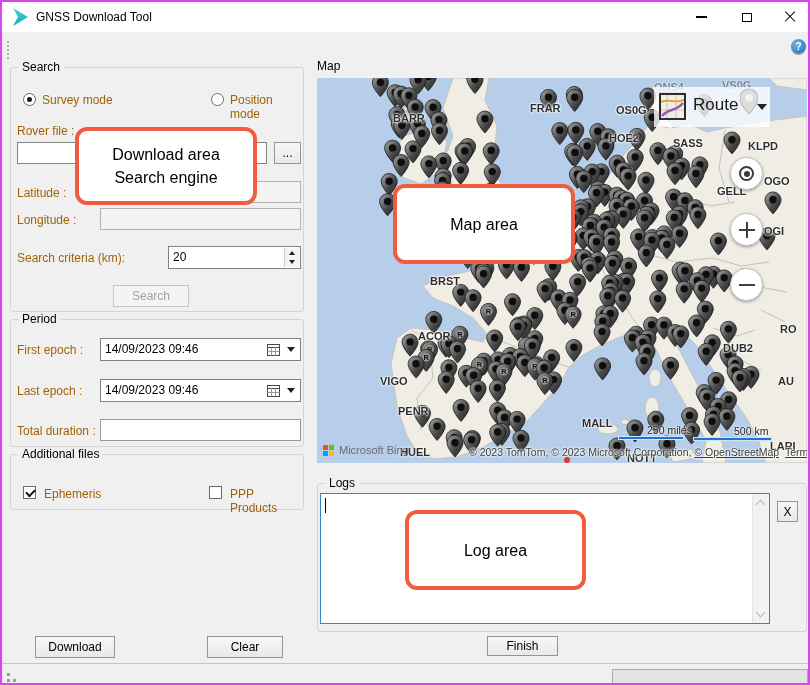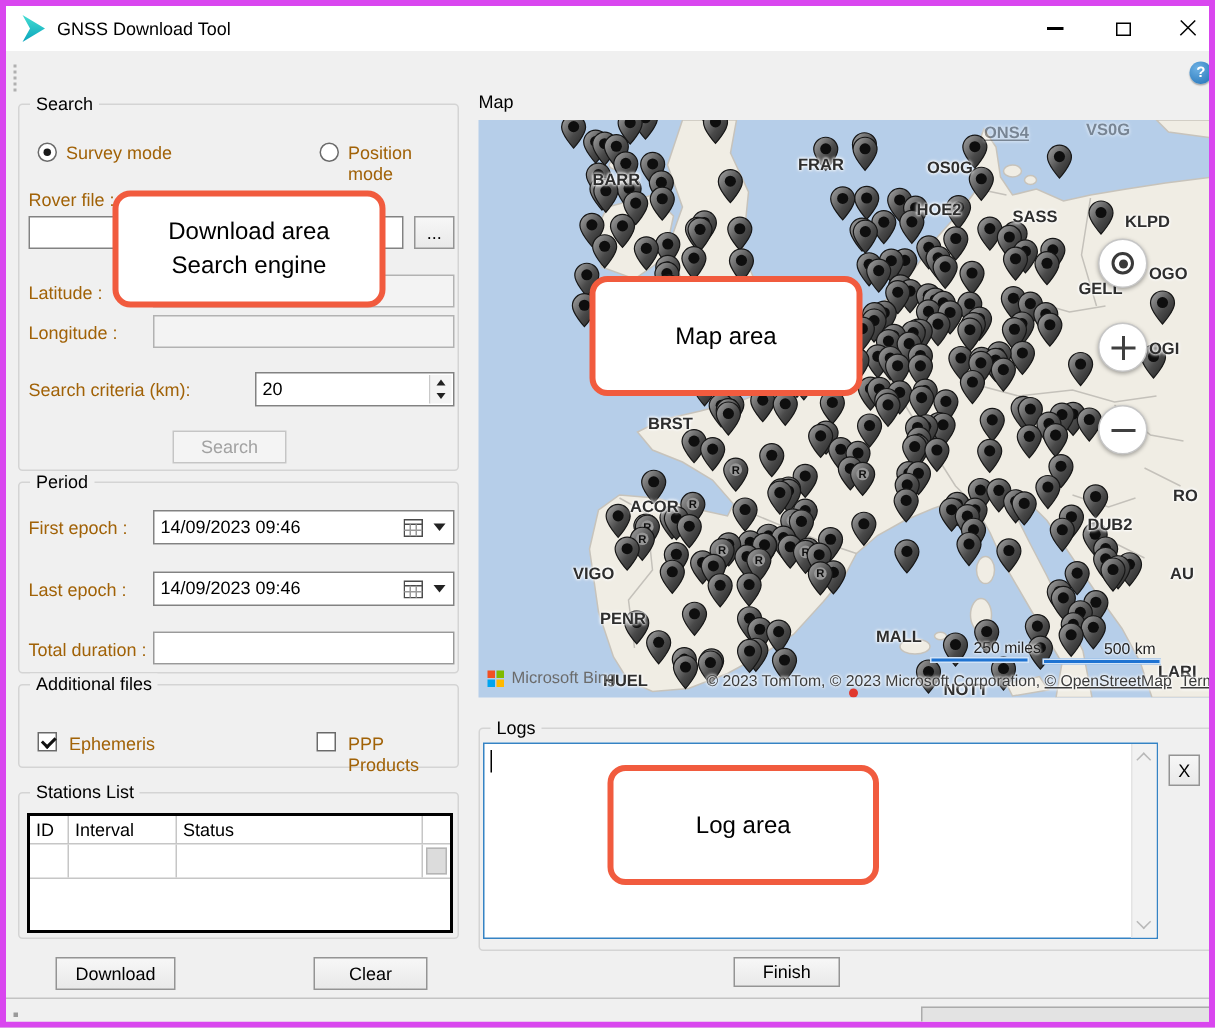--- a/index.html
+++ b/index.html
@@ -1,18 +1,18 @@
 <!DOCTYPE html>
 <html style="--accent: #f15b3e;"><head>
 <meta charset="utf-8">
 <style>
   :root{ --accent:#f15b3e; }
   *{box-sizing:border-box;margin:0;padding:0;}
   html,body{width:810px;height:685px;background:#cfcfcf;font-family:"Liberation Sans",sans-serif;}
-  #win{position:absolute;left:0;top:0;width:810px;height:685px;background:#f0f0f0;border:4px solid #d946ef;overflow:hidden;}
+  #win{position:absolute;left:0;top:0;width:810px;height:685px;background:#f0f0f0;border:2px solid #d946ef;overflow:hidden;}
   
   .titlebar{position:absolute;left:0;top:0;width:100%;height:30px;background:#fff;}
   .app-icon{position:absolute;left:10px;top:6px;width:18px;height:18px;}
   .title-text{position:absolute;left:34px;top:0;line-height:30px;font-size:12px;color:#000;}
   .tbtn{position:absolute;top:0;width:45px;height:30px;display:flex;align-items:center;justify-content:center;}
   .tbtn.min{left:677px}.tbtn.max{left:722px}.tbtn.close{left:765px}
   .g-min{width:11px;height:1.4px;background:#000;}
   .g-max{width:10px;height:9px;border:1.4px solid #000;}
   .g-close{position:relative;width:12px;height:12px;}
   .g-close i{position:absolute;left:-1px;top:5px;width:14px;height:1.4px;background:#000;}
@@ -200,39 +200,20 @@
   </div>
 
   <div class="gb" style="left:8px;top:452px;width:294px;height:56px">
     <span class="legend">Additional files</span>
     <div class="check on" id="cb-eph" style="left:12px;top:31px"></div>
     <span class="lbl" style="left:33px;top:32px">Ephemeris</span>
     <div class="check" id="cb-ppp" style="left:198px;top:31px"></div>
     <span class="lbl" style="left:219px;top:32px">PPP Products</span>
   </div>
 
-  <div class="gb" style="left:8px;top:524px;width:294px;height:98px">
-    <span class="legend">Stations List</span>
-    <div class="table" style="left:5px;top:13px;width:284px;height:80px">
-      <div class="trow">
-        <div class="tcell c-id">ID</div>
-        <div class="tcell c-int">Interval</div>
-        <div class="tcell c-st">Status</div>
-        <div class="tcell c-x"></div>
-      </div>
-      <div class="trow" style="height:23px">
-        <div class="tcell c-id"></div>
-        <div class="tcell c-int"></div>
-        <div class="tcell c-st"></div>
-        <div class="tcell c-x">
-            <div class="rowbtn"></div>
-          </div>
-      </div>
-    </div>
-  </div>
 
   <div class="btn" style="left:33px;top:634px;width:80px;height:22px">Download</div>
   <div class="btn" style="left:205px;top:634px;width:76px;height:22px">Clear</div>
 
   <span class="map-label">Map</span>
   <div id="map">
     <svg class="layer" width="490" height="385" viewBox="0 0 490 385">
       <g fill="#f0ede4" stroke="#c7c3bb" stroke-width="1">
         <path d="M490,38 L458,42 L432,46 L408,50 L390,54 L372,46 L356,50 L348,38 L345,18 L337,6 L330,24 L333,45 L322,60 L306,78 L290,100 L276,116 L260,130 L250,144 L238,156 L222,166 L202,176 L178,186 L148,194 L122,200 L106,208 L116,220 L136,228 L156,240 L170,256 L166,264 L148,260 L118,252 L94,250 L80,260 L74,286 L80,328 L90,358 L100,374 L116,381 L140,379 L166,369 L188,357 L210,343 L230,321 L244,304 L252,289 L266,277 L284,267 L303,259 L320,253 L333,261 L341,275 L351,297 L365,321 L379,345 L389,362 L385,385 L409,385 L403,354 L391,329 L379,304 L367,281 L357,261 L351,249 L365,253 L379,267 L394,289 L411,314 L429,339 L441,361 L449,385 L490,385 Z"></path>
         <path d="M136,0 L172,0 L168,22 L180,48 L176,88 L188,116 L176,142 L152,152 L128,142 L138,112 L126,86 L136,58 L126,30 Z"></path>
@@ -1455,20 +1436,37 @@
         <span class="stn" style="left: 81px; top: 327px;">PENR</span>
         <span class="stn" style="left: 83px; top: 368px;">HUEL</span>
         <span class="stn" style="left: 265px; top: 339px;">MALL</span>
         <span class="stn" style="left: 406px; top: 264px;">DUB2</span>
         <span class="stn" style="left: 463px; top: 245px;">RO</span>
         <span class="stn" style="left: 461px; top: 297px;">AU</span>
         <span class="stn" style="left: 453px; top: 362px;">LARI</span>
         <span class="stn" style="left: 310px; top: 374px;">NOTT</span>
       </div>
 
+    <div class="route-panel">
+      <div class="route-icon">
+        <svg width="23" height="23" viewBox="0 0 23 23">
+          <line x1="6" y1="0" x2="6" y2="23" stroke="#d9d2c2" stroke-width="1.5"></line>
+          <line x1="15" y1="0" x2="15" y2="23" stroke="#d9d2c2" stroke-width="1.5"></line>
+          <line x1="0" y1="15" x2="23" y2="15" stroke="#d9d2c2" stroke-width="1.5"></line>
+          <path d="M0,7 C7,3 13,9 23,5" stroke="#e8a33d" stroke-width="2" fill="none"></path>
+          <path d="M1,21 C7,13 15,17 22,8" stroke="#9b59b6" stroke-width="2.5" fill="none"></path>
+        </svg>
+      </div>
+      <span class="route-text">Route</span>
+      <svg class="ghost-pin" width="18" height="25" viewBox="0 0 16 22">
+        <path d="M8 0C3.6 0 0 3.6 0 8c0 5.3 8 14 8 14s8-8.7 8-14C16 3.6 12.4 0 8 0Z" fill="#dddcda" stroke="#bcbcbc"></path>
+        <circle cx="8" cy="7.7" r="3.4" fill="#f4f4f4"></circle>
+      </svg>
+      <i class="route-caret"></i>
+    </div>
 
     <div class="mapctl" style="top:79px">
       <div class="loc-ring">
           <div class="loc-dot"></div>
         </div>
     </div>
     <div class="mapctl" style="top:135px">
       <i class="plus-h"></i>
         <i class="plus-v"></i>
     </div>

